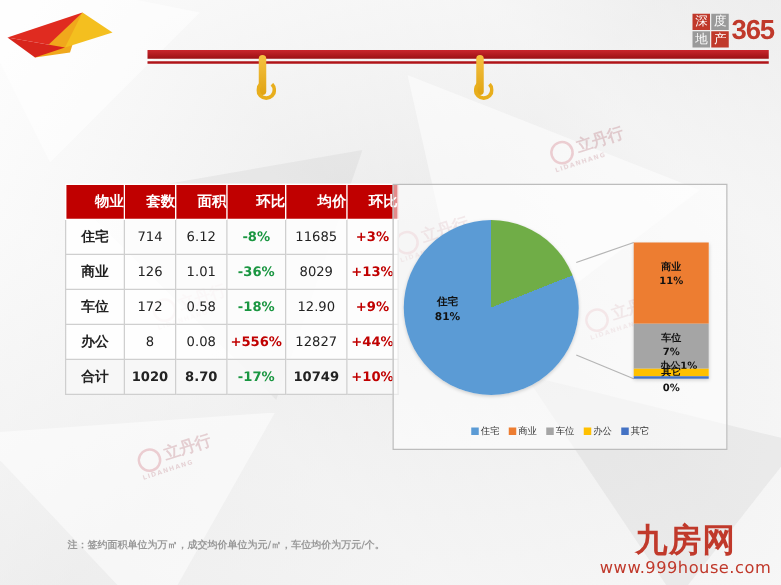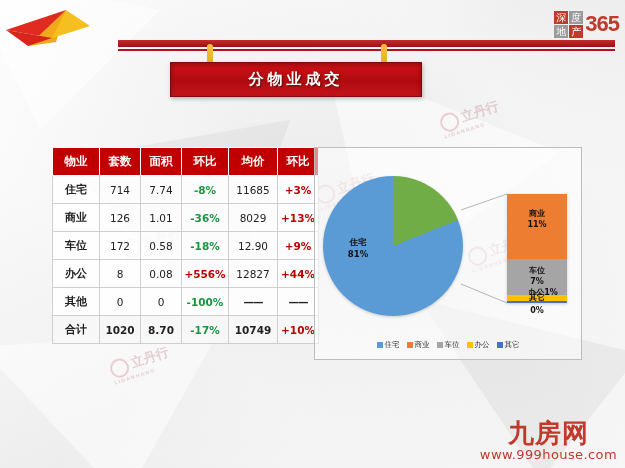--- a/index.html
+++ b/index.html
@@ -48,21 +48,21 @@
     text-shadow:1px 1px 2px rgba(0,0,0,.5);}
 
   
   .subtitle{position:absolute;left:52px;top:113px;font-size:13.5px;font-weight:bold;
     color:#9c0c10;letter-spacing:.3px;}
 
   
   .tbl{position:absolute;left:52px;top:147px;border-collapse:collapse;
     background:rgba(255,255,255,.72);}
   .tbl th{background:#c00000;color:#fff;font-size:11.5px;font-weight:bold;
-    padding:6px 0;border:1px solid #ffffff;text-align:center;}
+    padding:6px 0;border:1px solid #ffffff;text-align:right;}
   .tbl td{font-size:10.5px;color:#222;border:1px solid #cfcfcf;text-align:center;
     padding:6px 0;background:rgba(255,255,255,.55);}
   .tbl td.lbl{font-weight:bold;font-size:11px;}
   .tbl tr.total td{font-weight:bold;background:rgba(246,246,246,.75);}
   .tbl td.pos{color:#c00000;font-weight:bold;}
   .tbl td.neg{color:#1a9641;font-weight:bold;}
   .tbl td.dash{font-weight:bold;letter-spacing:-1px;}
   .c0{width:46px}.c1{width:40px}.c2{width:40px}.c3{width:46px}.c4{width:48px}.c5{width:40px}
 
   
@@ -137,23 +137,20 @@
       <i>深</i>
       <i class="g">度</i>
       <i class="g">地</i>
       <i>产</i>
     </div>
     <div class="num">365</div>
   </div>
 
   <div class="hook h1"></div>
   <div class="hook h2"></div>
-  <div class="plaque">
-    <span>分物业成交</span>
-  </div>
 
 
   <div class="wm" style="left:440px;top:106px;">
     <span class="seal"></span><span>立丹行</span><small>LIDANHANG</small>
   </div>
   <div class="wm" style="left:122px;top:232px;">
     <span class="seal"></span><span>立丹行</span><small>LIDANHANG</small>
   </div>
   <div class="wm" style="left:110px;top:352px;">
     <span class="seal"></span><span>立丹行</span><small>LIDANHANG</small>
@@ -173,21 +170,21 @@
         <th class="c2">面积</th>
         <th class="c3">环比</th>
         <th class="c4">均价</th>
         <th class="c5">环比</th>
       </tr>
     </thead>
     <tbody>
       <tr>
         <td class="lbl">住宅</td>
         <td>714</td>
-        <td>7.74</td>
+        <td>6.12</td>
         <td class="neg">-8%</td>
         <td>11685</td>
         <td class="pos">+3%</td>
       </tr>
       <tr>
         <td class="lbl">商业</td>
         <td>126</td>
         <td>1.01</td>
         <td class="neg">-36%</td>
         <td>8029</td>
@@ -201,28 +198,20 @@
         <td>12.90</td>
         <td class="pos">+9%</td>
       </tr>
       <tr>
         <td class="lbl">办公</td>
         <td>8</td>
         <td>0.08</td>
         <td class="pos">+556%</td>
         <td>12827</td>
         <td class="pos">+44%</td>
-      </tr>
-      <tr>
-        <td class="lbl">其他</td>
-        <td>0</td>
-        <td>0</td>
-        <td class="neg">-100%</td>
-        <td class="dash">——</td>
-        <td class="dash">——</td>
       </tr>
       <tr class="total">
         <td class="lbl">合计</td>
         <td>1020</td>
         <td>8.70</td>
         <td class="neg">-17%</td>
         <td>10749</td>
         <td class="pos">+10%</td>
       </tr>
     </tbody>
@@ -283,18 +272,19 @@
           <i class="sw" style="background:#ffc000"></i>
           <span>办公</span>
         </span>
       <span class="lg">
           <i class="sw" style="background:#4472c4"></i>
           <span>其它</span>
         </span>
     </div>
   </div>
 
+  <div class="note">注：签约面积单位为万㎡，成交均价单位为元/㎡，车位均价为万元/个。</div>
   <div class="logo9">
     <div class="t">九房网</div>
     <div class="u">www.999house.com</div>
   </div>
 
 </div>
 
 </body></html>

